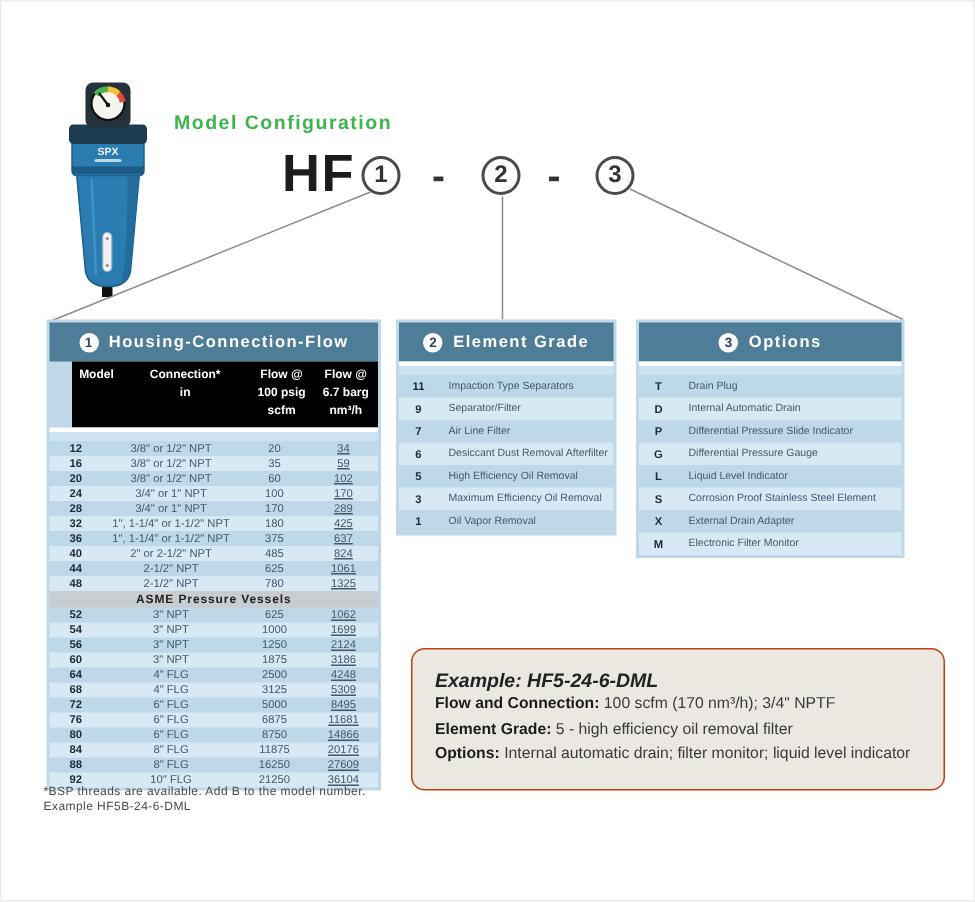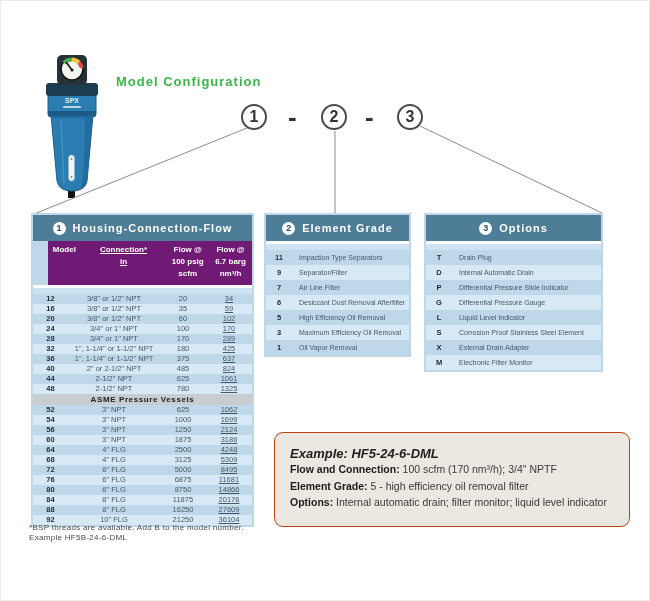--- a/index.html
+++ b/index.html
@@ -20,23 +20,23 @@
   .tbl { position:absolute; background:#bed8e9; padding:2px; }
   .tbl-header { background:#4e7d97; height:26px; display:flex; align-items:center; justify-content:center; gap:7px; }
   .tbl-header .title { color:#fff; font-weight:bold; font-size:11px; letter-spacing:1px; }
   .num-badge { width:13px; height:13px; border-radius:50%; background:#fff; color:#2b4a5c; font-size:9px; font-weight:bold;
     display:flex; align-items:center; justify-content:center; flex:0 0 auto; }
   .gap-white { height:3px; background:#fff; }
   .band-blue { height:6px; background:#cde3f1; }
 
   
   .tbl1 { left:30px; top:212px; width:223px; }
-  .t1-colheads { background:#701a75; padding:3px 0 5px 0; display:flex;margin-left:15px; }
+  .t1-colheads { background:#000000; padding:3px 0 5px 0; display:flex;margin-left:15px; }
   .t1-colheads .col { display:flex; flex-direction:column; text-align:center; color:#fff; font-size:8px; font-weight:bold; line-height:12px; }
-  .t1c1 { width:16%; } .t1c2 { width:42%;text-decoration:underline; } .t1c3 { width:21%; } .t1c4 { width:21%; }
+  .t1c1 { width:16%; } .t1c2 { width:42%; } .t1c3 { width:21%; } .t1c4 { width:21%; }
   .t1-row { display:flex; height:10px; line-height:10px; font-size:7.5px; color:#44596a; text-align:center; }
   .t1-row.alt { background:#d6e9f5; }
   .t1-row .m { width:16%; font-weight:bold; color:#1b2b36; }
   .t1-row .c { width:42%; } .t1-row .f1 { width:21%; } .t1-row .f2 { width:21%;text-decoration:underline; }
   .t1-sub { height:11px; line-height:11px; background:#c8cdd2; color:#222; font-size:8px; font-weight:bold; text-align:center; letter-spacing:0.6px; }
   .footnote { position:absolute; left:28px; top:522px; font-size:8px; color:#4a4a4a; line-height:10px; letter-spacing:0.3px; }
 
   
   .tbl2 { left:263px; top:212px; width:147px; }
   .tbl3 { left:423px; top:212px; width:179px; }
@@ -84,20 +84,21 @@
     <rect x="18" y="2" width="30" height="30" rx="5" fill="#26323a"></rect>
     <circle cx="33" cy="16" r="11" fill="#f5f5f0" stroke="#111" stroke-width="1.5"></circle>
     <path d="M25 10 A10 10 0 0 1 33 6.5" fill="none" stroke="#4caf50" stroke-width="4"></path>
     <path d="M33 6.5 A10 10 0 0 1 40 9.5" fill="none" stroke="#f5c23b" stroke-width="4"></path>
     <path d="M40 9.5 A10 10 0 0 1 42.8 15" fill="none" stroke="#e04a3a" stroke-width="4"></path>
     <line x1="33" y1="17" x2="27" y2="9" stroke="#111" stroke-width="1.5"></line>
     <circle cx="33" cy="17" r="1.5" fill="#111"></circle>
   </svg>
 
   <div class="green-title">Model Configuration</div>
+  <div class="hf-label">HF</div>
   <div class="code-circle c1">1</div>
   <div class="code-dash d1">-</div>
   <div class="code-circle c2">2</div>
   <div class="code-dash d2">-</div>
   <div class="code-circle c3">3</div>
 
   <svg class="lines-overlay" width="650" height="601" viewBox="0 0 650 601">
     <line x1="246" y1="127" x2="33" y2="213" stroke="#8b8b8b" stroke-width="1"></line>
     <line x1="334" y1="130" x2="334" y2="212" stroke="#8b8b8b" stroke-width="1"></line>
     <line x1="419" y1="125" x2="601" y2="212" stroke="#8b8b8b" stroke-width="1"></line>

